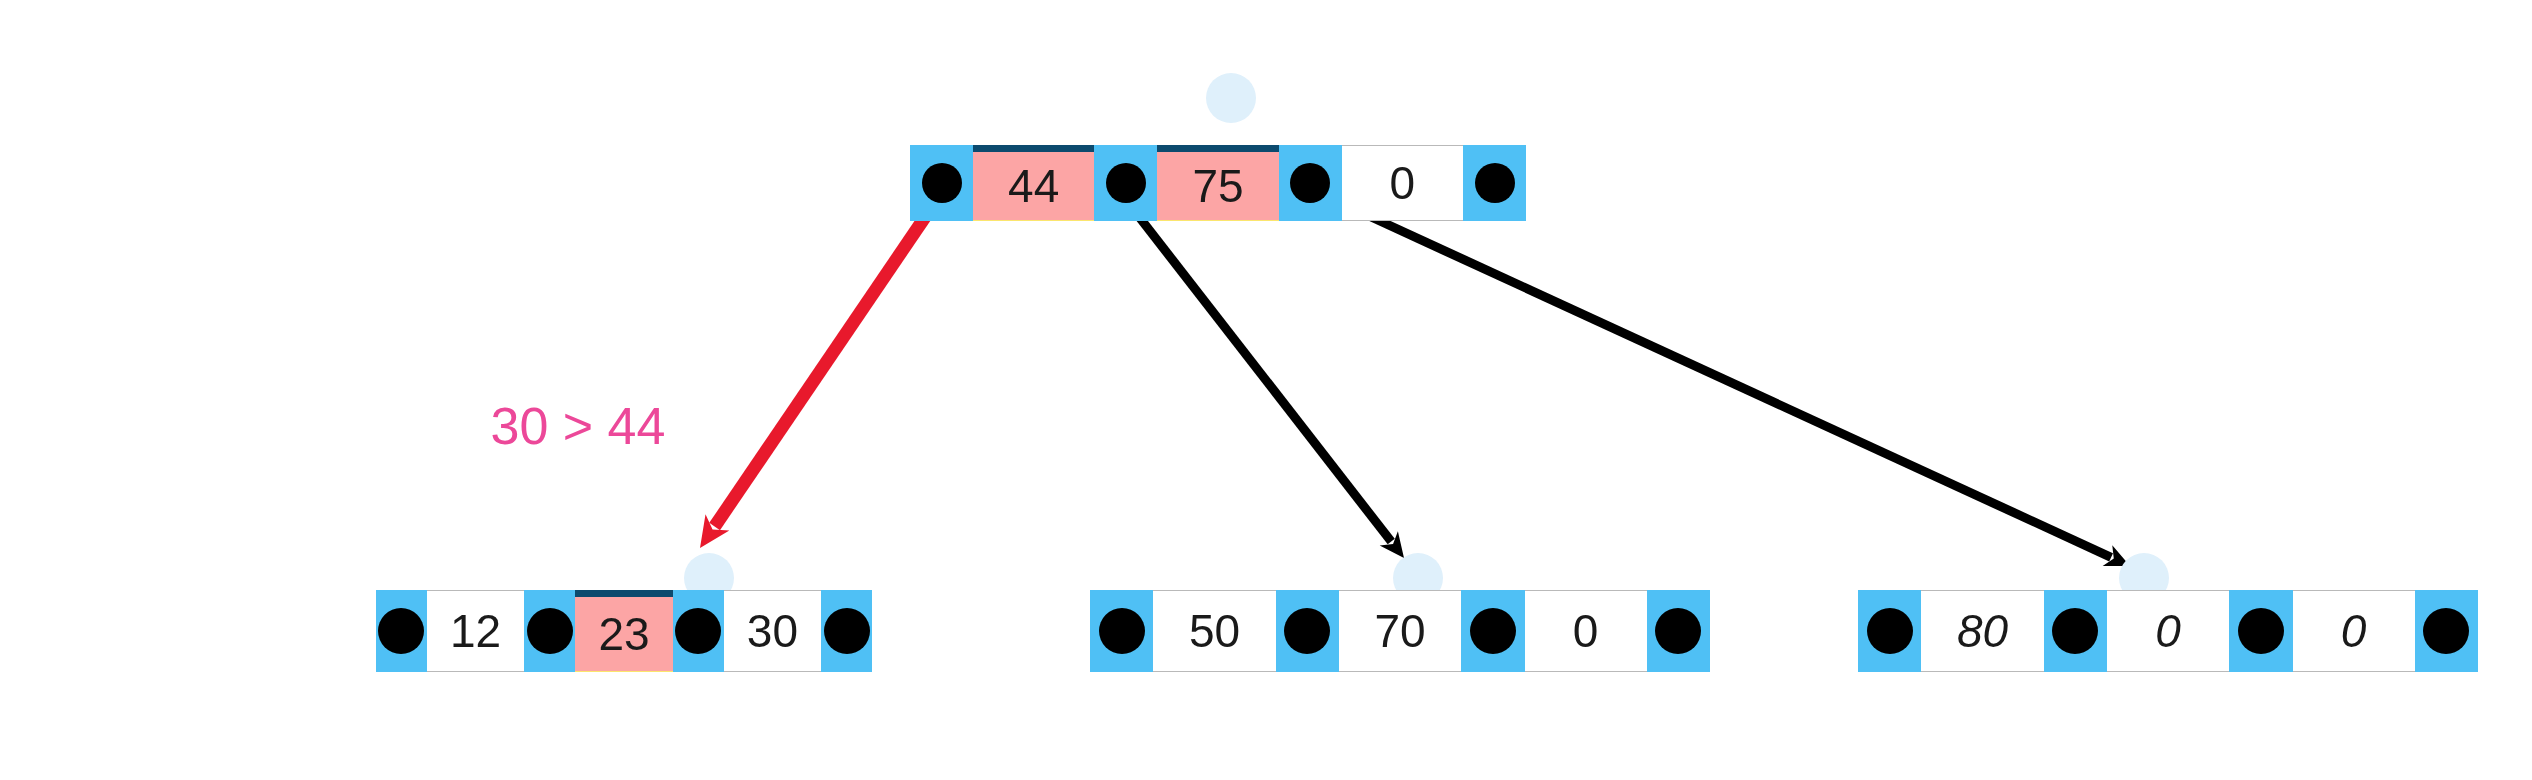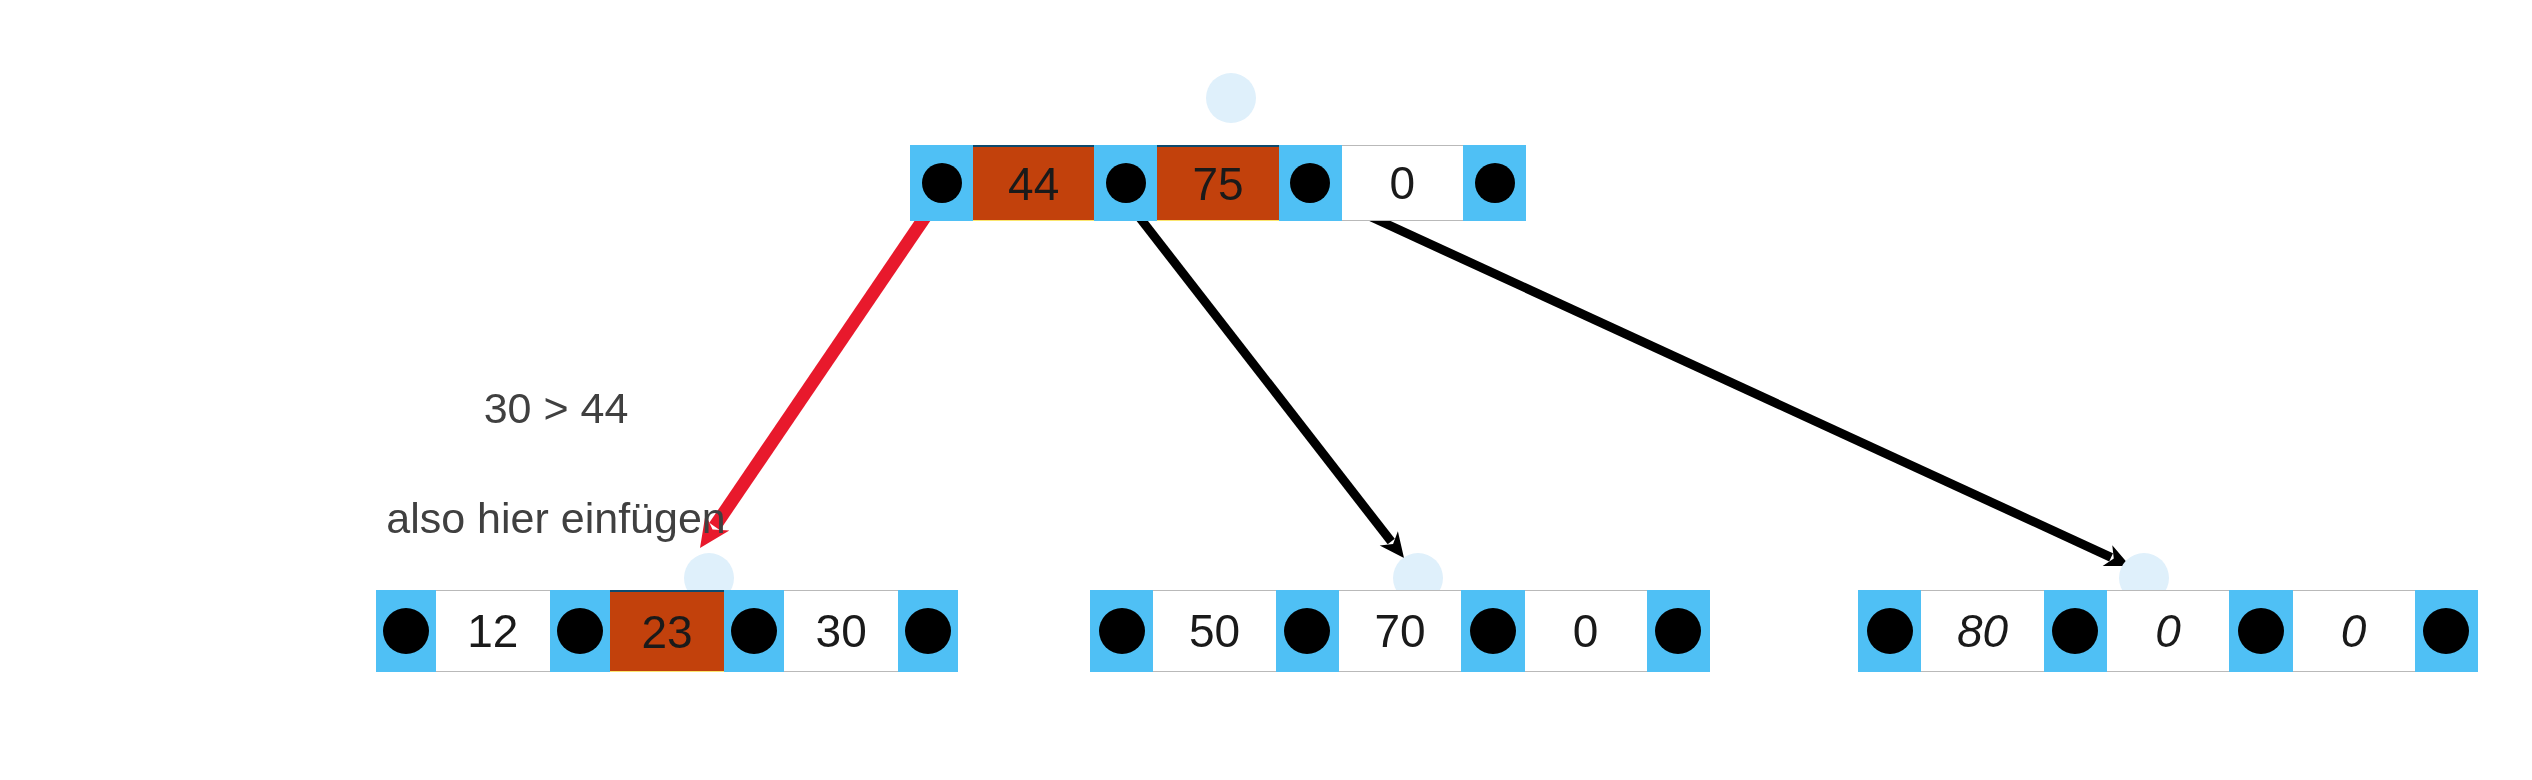--- a/index.html
+++ b/index.html
@@ -54,22 +54,22 @@
   }
   .cell.ptr {
     background: #4fc0f5;
   }
   .cell.val {
     background: #ffffff;
     border-top: 1px solid #b9b9b9;
     border-bottom: 1px solid #b9b9b9;
   }
   .cell.val.hl {
-    background: #c2410c;
-    border-top: 2px solid #0c4a6e;
+    background: #fca5a5;
+    border-top: 7px solid #0c4a6e;
     border-bottom: 1px solid #fbe66e;
   }
   .dot {
     width: 46px;
     height: 46px;
     border-radius: 50%;
     background: #000000;
   }
   .node.root .dot {
     width: 40px;
@@ -78,27 +78,27 @@
   .val-text {
     font-size: 46px;
     color: #1a1a1a;
     line-height: 1;
     font-family: "Liberation Sans", sans-serif;
   }
 
   
   #annotation {
     position: absolute;
-    left: 326px;
+    left: 348px;
     top: 326px;
     width: 460px;
     text-align: center;
-    font-size: 43px;
+    font-size: 52px;
     line-height: 1.28;
-    color: #404040;
+    color: #ec4899;
     white-space: pre-line;
   }
   #annotation .line {
     display: block;
   }
 </style>
 </head>
 <body>
 
 <div id="stage">
@@ -142,21 +142,21 @@
         <span class="dot"></span>
       </div>
       <div class="cell val" style="flex: 100 0 0px;">
         <span class="val-text">0</span>
       </div>
       <div class="cell ptr" style="flex: 52 0 0px;">
         <span class="dot"></span>
       </div>
     </div>
 
-  <div class="node leaf" id="leaf-0" style="left:376px; top:590px; width:582px; height:82px;">
+  <div class="node leaf" id="leaf-0" style="left:376px; top:590px; width:496px; height:82px;">
       <div class="cell ptr" style="flex: 52 0 0px;">
         <span class="dot"></span>
       </div>
       <div class="cell val" style="flex: 100 0 0px;">
         <span class="val-text">12</span>
       </div>
       <div class="cell ptr" style="flex: 52 0 0px;">
         <span class="dot"></span>
       </div>
       <div class="cell val hl" style="flex: 100 0 0px; text-align: center;">
@@ -216,16 +216,15 @@
       <div class="cell val" style="flex: 100 0 0px;">
         <span class="val-text">0</span>
       </div>
       <div class="cell ptr" style="flex: 52 0 0px;">
         <span class="dot"></span>
       </div>
     </div>
 
   <div id="annotation">
     <span class="line">30 &gt; 44</span>
-    <span class="line">also hier einfügen</span>
   </div>
 
 </div>
 
 </body></html>

